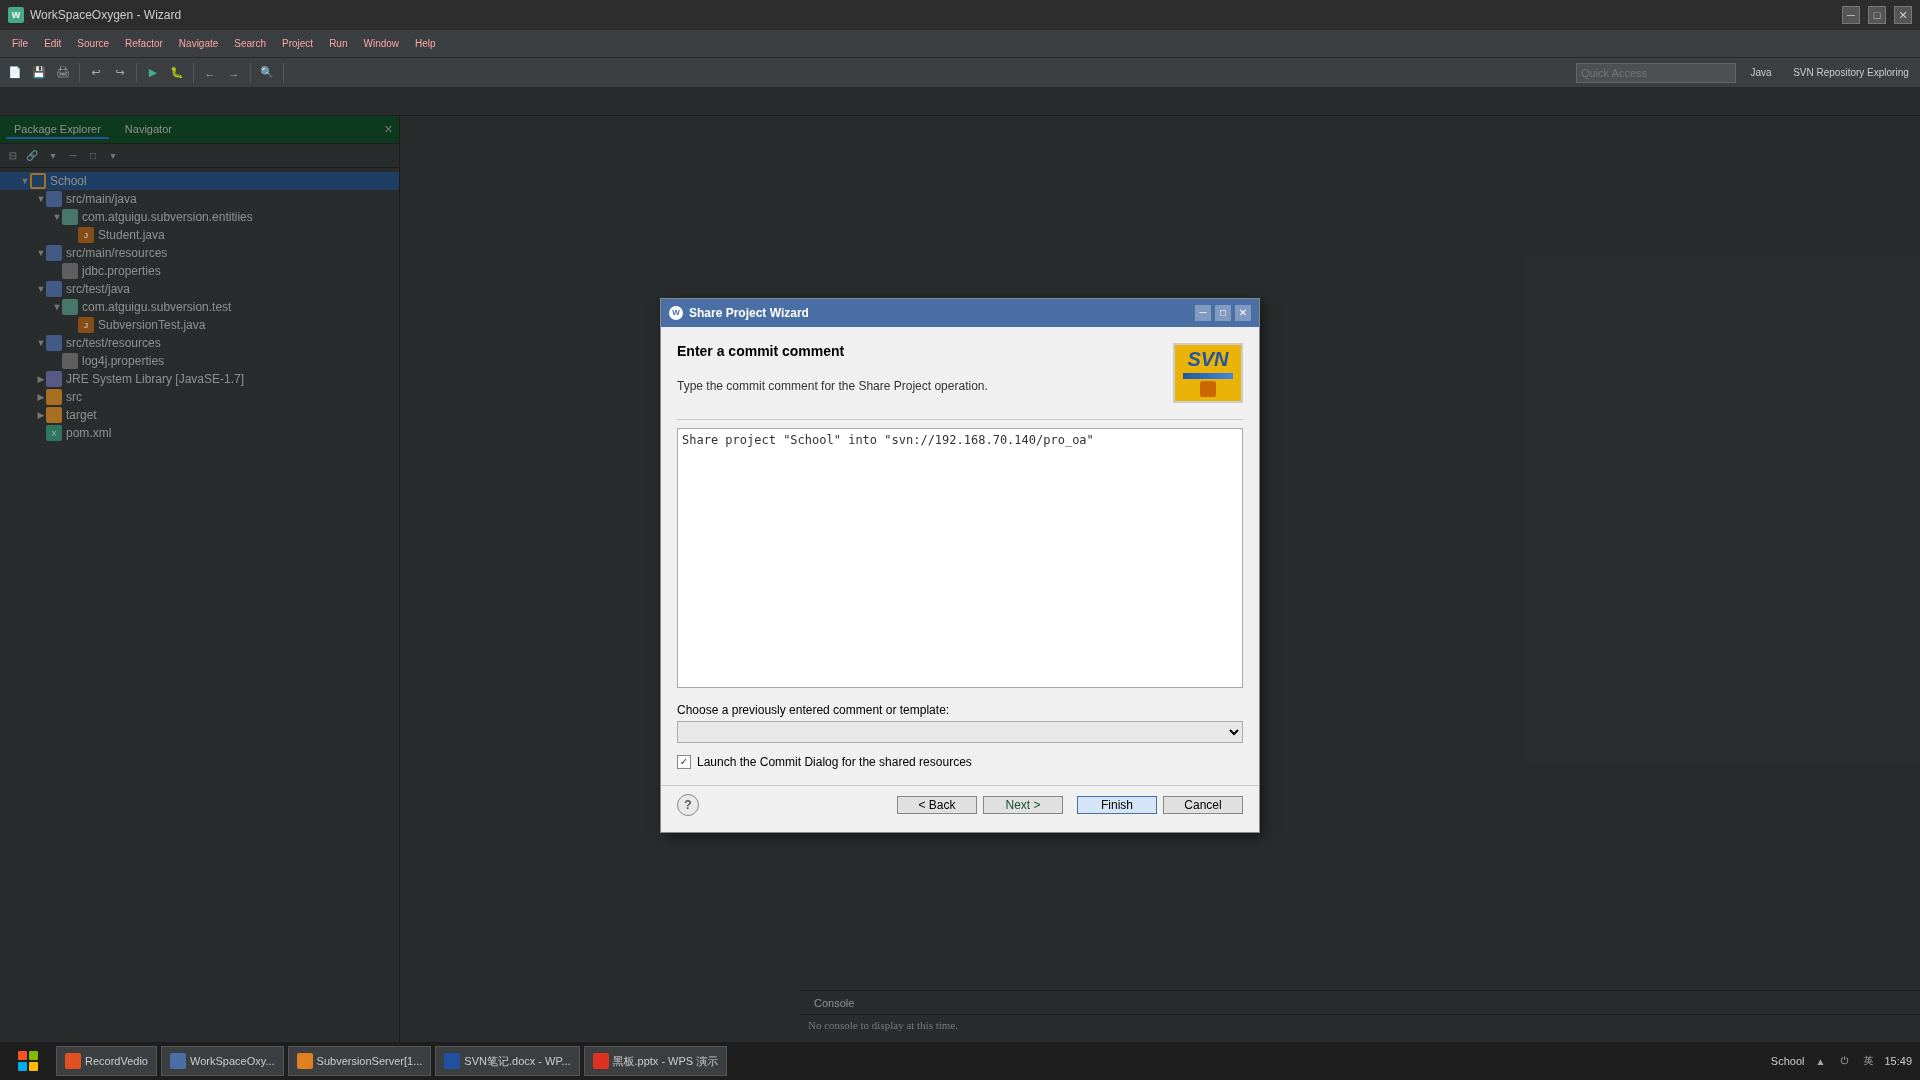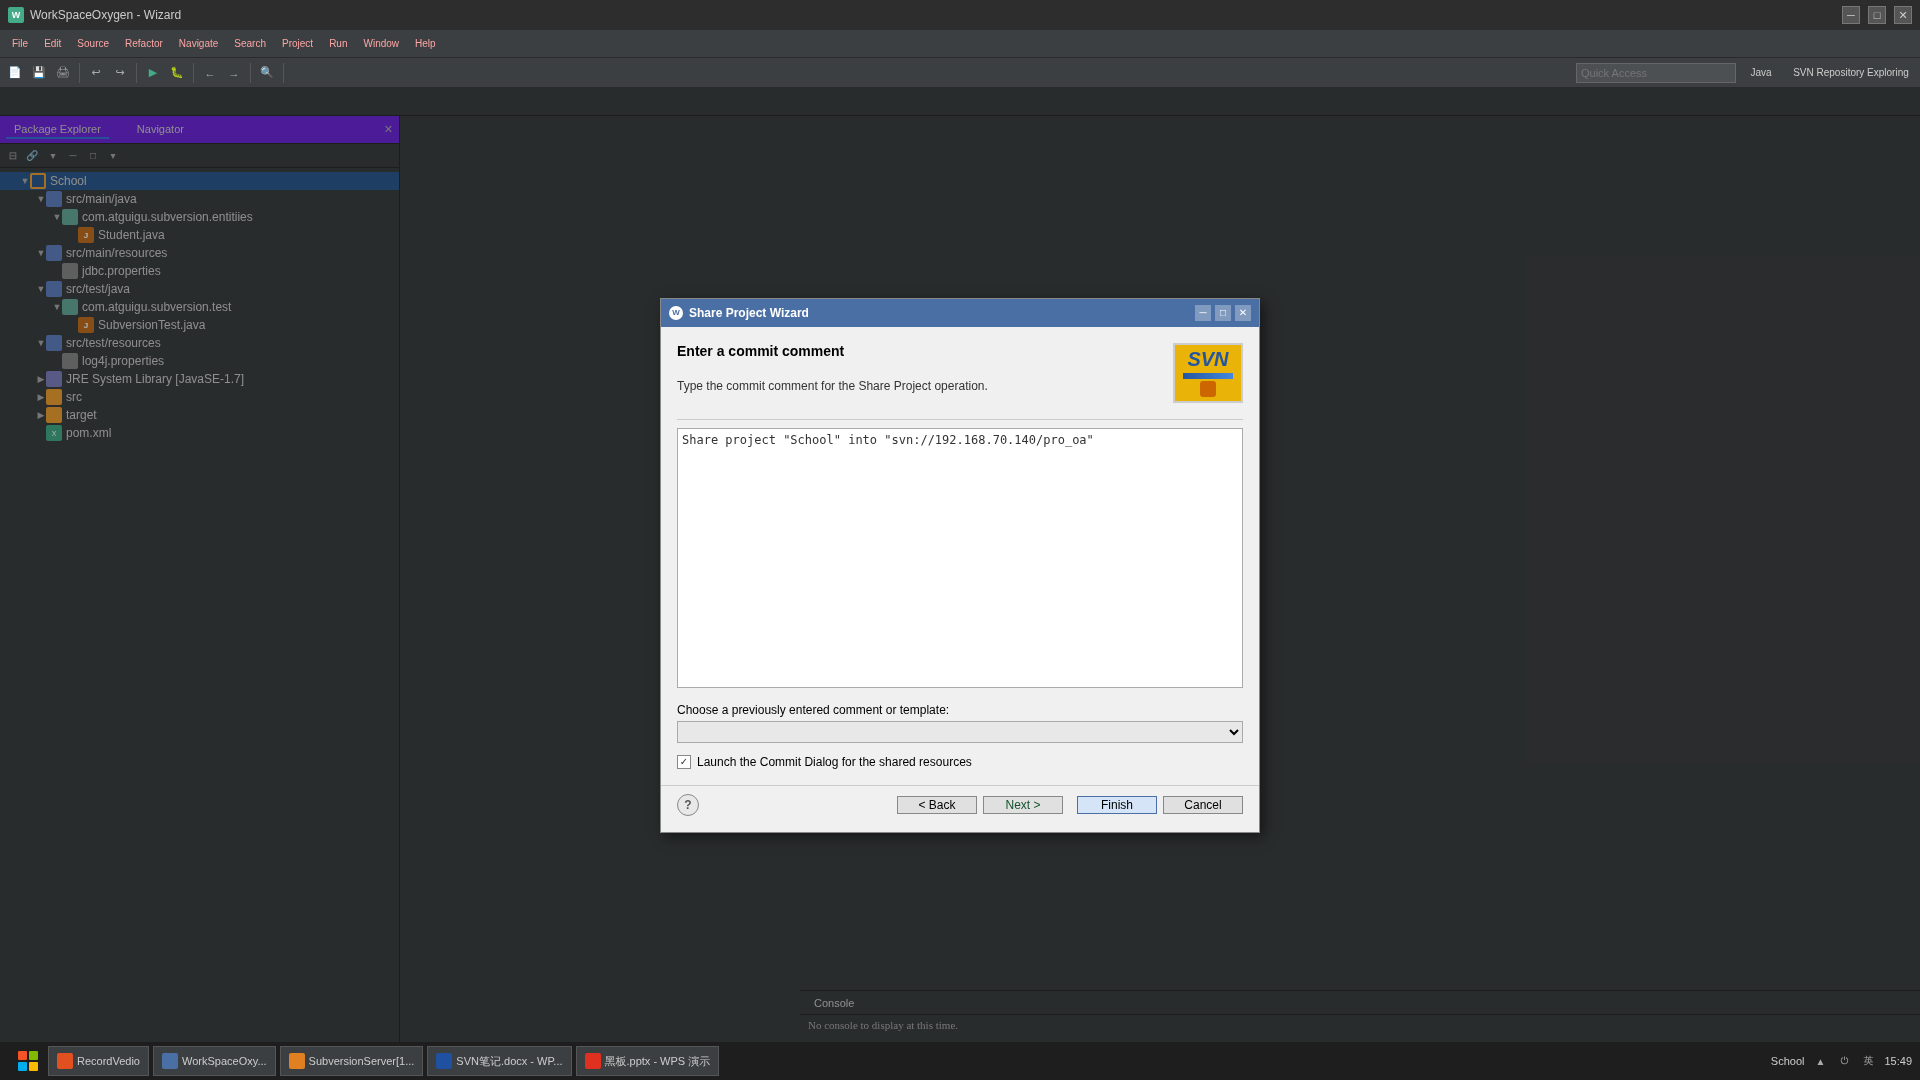--- a/index.html
+++ b/index.html
@@ -118,26 +118,26 @@
     
     .sidebar {
       width: 400px;
       background: #3c3f41;
       border-right: 1px solid #2a2a2a;
       display: flex;
       flex-direction: column;
     }
     .panel-header {
       height: 28px;
-      background: #6d28d9;
+      background: #14532d;
       display: flex;
       align-items: center;
       padding: 0 6px;
       border-bottom: 1px solid #2a2a2a;
-      gap: 20px;
+      gap: 8px;
     }
     .panel-tab {
       padding: 2px 8px;
       font-size: 11px;
       color: #ccc;
       cursor: pointer;
       border-bottom: 2px solid transparent;
     }
     .panel-tab.active { border-bottom-color: #3875d7; }
     .panel-close { margin-left: auto; color: #aaa; cursor: pointer; font-size: 11px; }
@@ -451,21 +451,21 @@
     .status-bar {
       position: absolute;
       bottom: 0;
       left: 0;
       right: 0;
       height: 38px;
       background: #1e1e1e;
       display: flex;
       align-items: center;
       padding: 0 8px;
-      gap: 0;
+      gap: 8px;
     }
     .taskbar {
       display: flex;
       align-items: center;
       gap: 4px;
     }
     .taskbar-item {
       height: 30px;
       background: #3c3f41;
       border: 1px solid #555;

